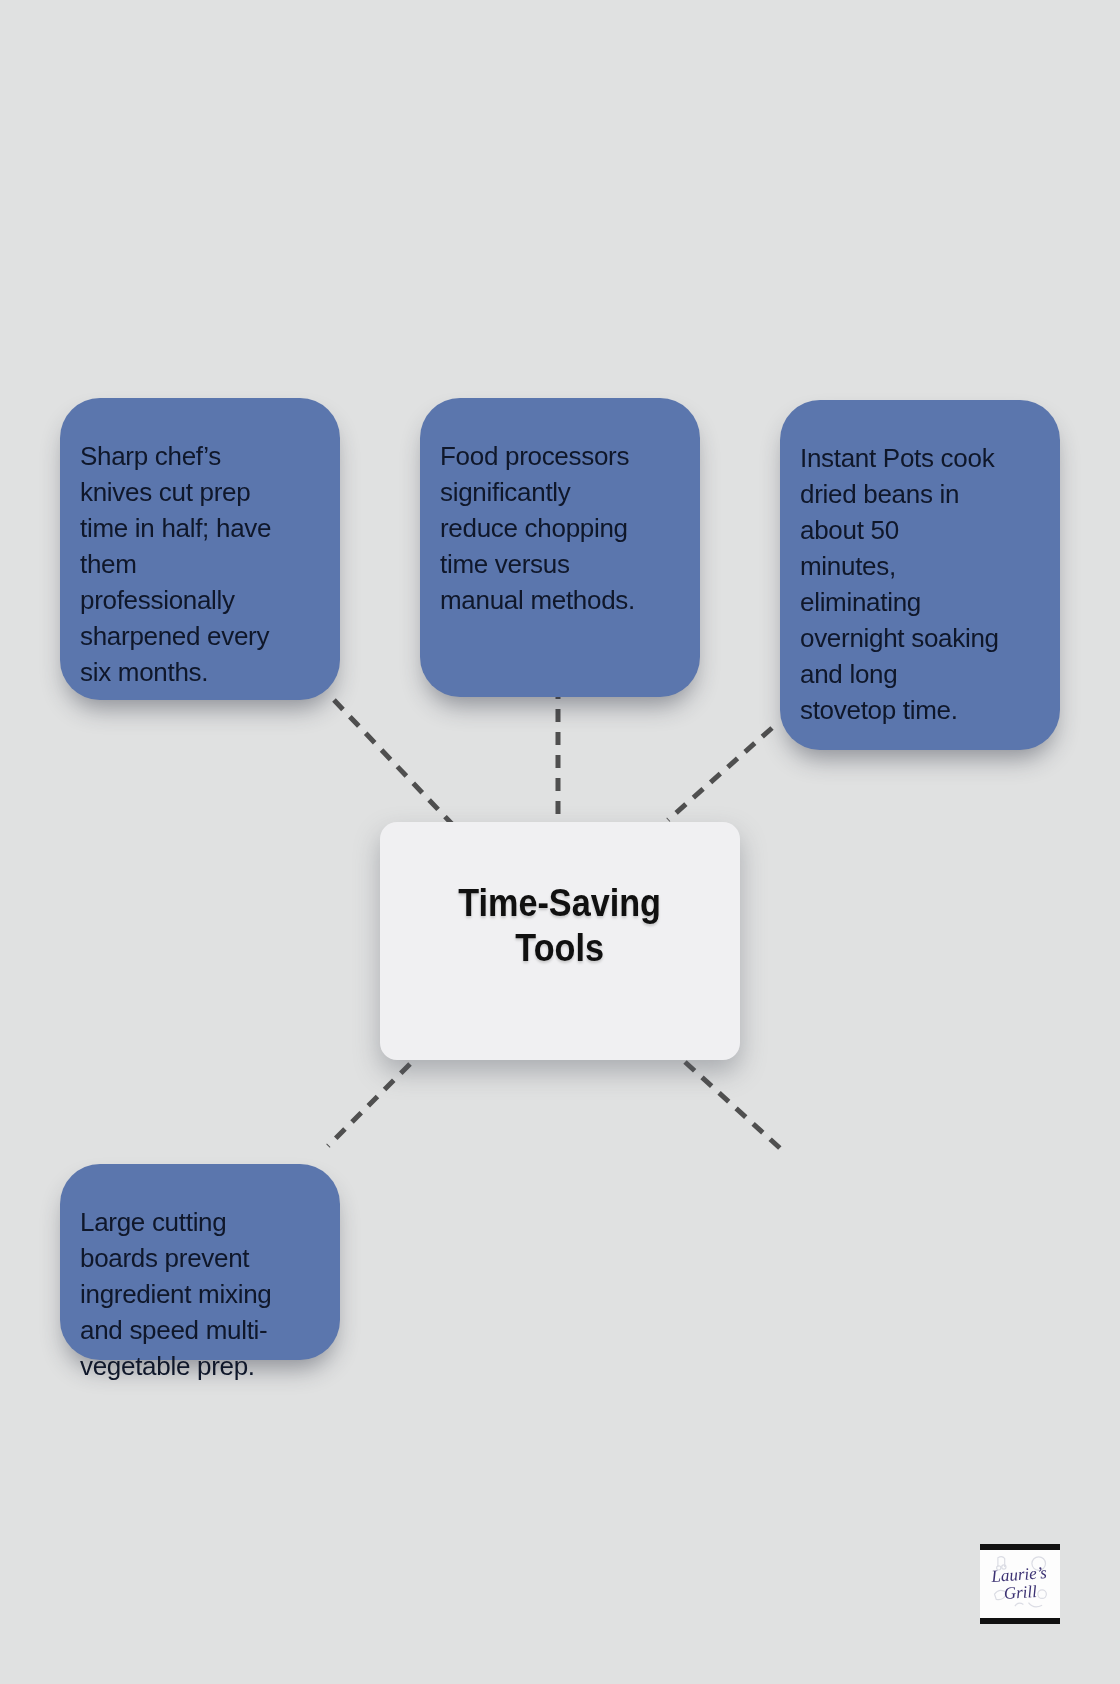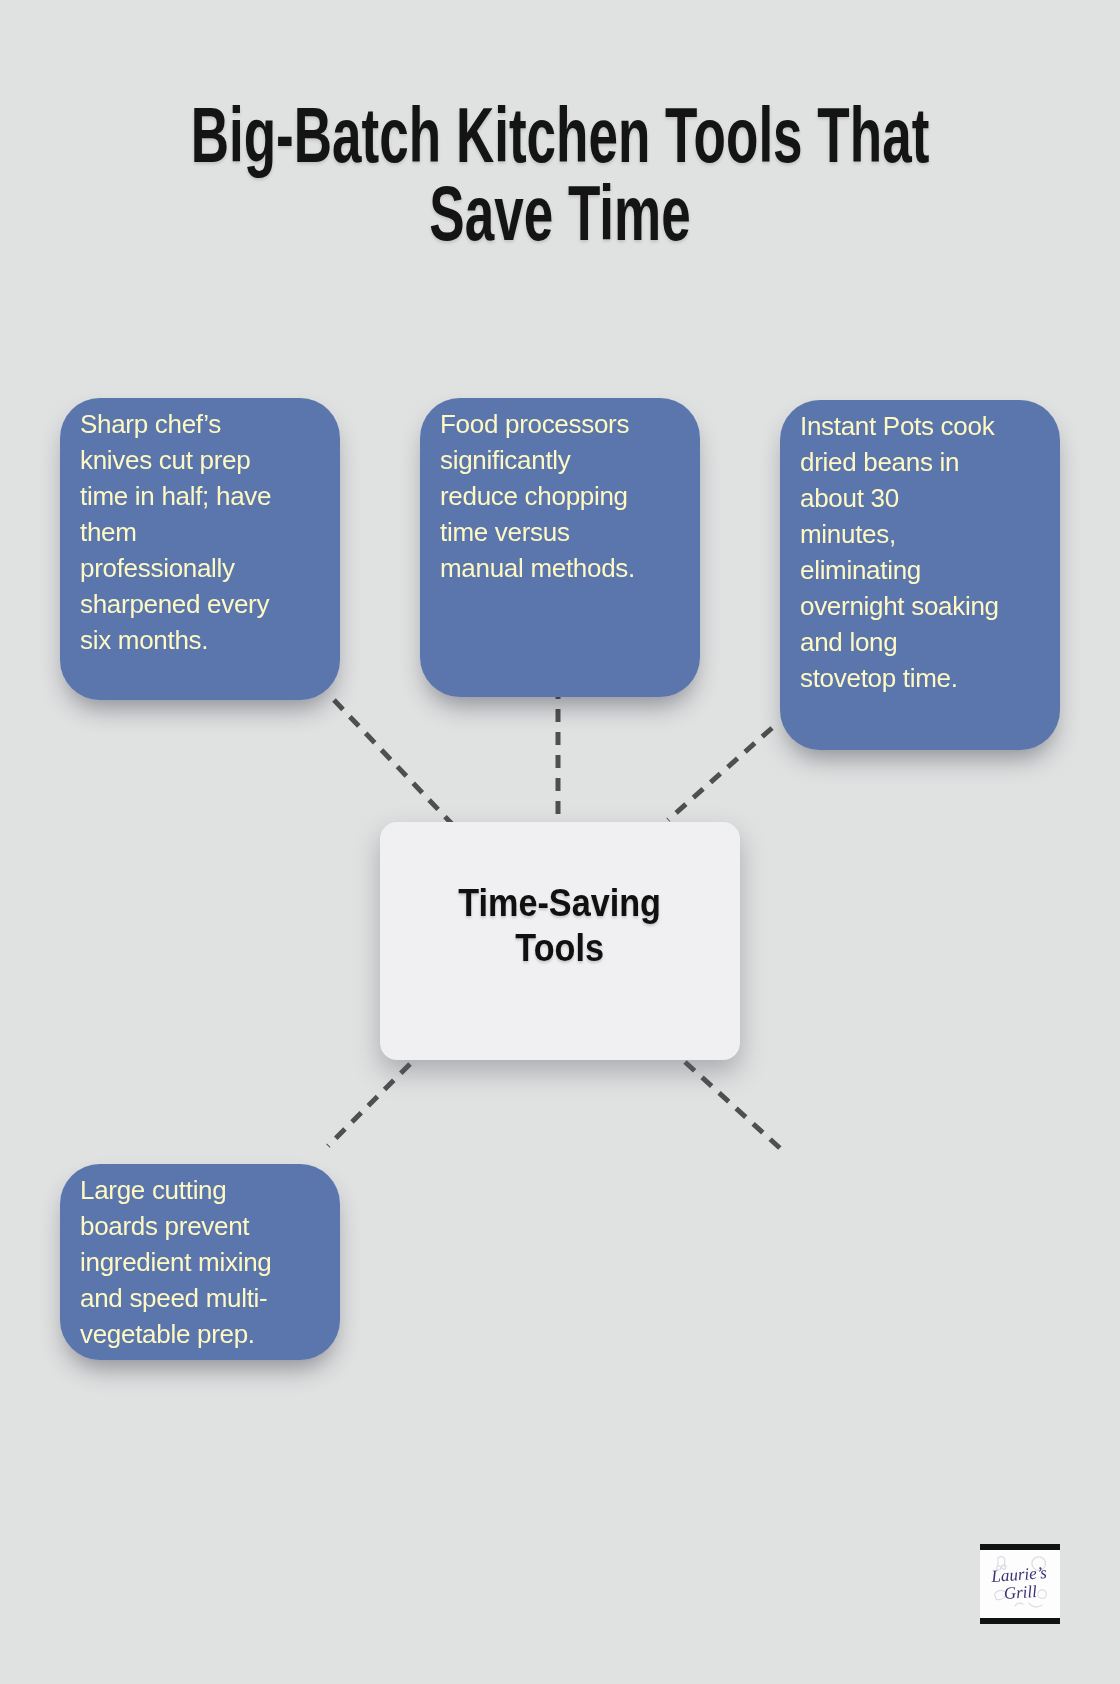--- a/index.html
+++ b/index.html
@@ -44,25 +44,25 @@
   .topic {
     position: absolute;
     width: 280px;
     background: #5b76ad;
     border-radius: 40px;
     box-shadow: 0 14px 24px -6px rgba(40,45,60,0.45);
     box-sizing: border-box;
   }
   .topic-text {
     margin: 0;
-    padding: 8px 20px;
+    padding: 40px 20px;
     font-size: 26px;
     line-height: 36px;
     letter-spacing: -0.3px;
-    color: #fef9c3;
+    color: #0f172a;
     white-space: pre-line;
   }
   .box-tl { left: 60px;  top: 398px;  height: 302px; }
   .box-tm { left: 420px; top: 398px;  height: 299px; }
   .box-tr { left: 780px; top: 400px;  height: 350px; }
   .box-bl { left: 60px;  top: 1164px; height: 196px; }
   .box-br { left: 780px; top: 1130px; height: 313px; }
 
   
   .center-node {
@@ -123,24 +123,20 @@
     transform: rotate(-4deg);
   }
   .logo-line1 { font-size: 17px; line-height: 18px; }
   .logo-line2 { font-size: 17px; line-height: 18px; }
 </style>
 </head>
 <body>
 
 <div class="canvas">
 
-  <div class="title">
-    <div class="title-line">Big-Batch Kitchen Tools That</div>
-    <div class="title-line">Save Time</div>
-  </div>
 
   <svg class="connectors" width="1120" height="1684" viewBox="0 0 1120 1684" aria-hidden="true">
     <line class="connector" x1="334" y1="700" x2="452" y2="824"></line>
     <line class="connector" x1="558" y1="640" x2="558" y2="820"></line>
     <line class="connector" x1="772" y1="728" x2="668" y2="820"></line>
     <line class="connector" x1="410" y1="1064" x2="328" y2="1146"></line>
     <line class="connector" x1="685" y1="1062" x2="782" y2="1150"></line>
   </svg>
 
   <div class="topic box-tl">
@@ -157,21 +153,21 @@
     <p class="topic-text">Food processors
 significantly
 reduce chopping
 time versus
 manual methods.</p>
   </div>
 
   <div class="topic box-tr">
     <p class="topic-text">Instant Pots cook
 dried beans in
-about 30
+about 50
 minutes,
 eliminating
 overnight soaking
 and long
 stovetop time.</p>
   </div>
 
   <div class="topic box-bl">
     <p class="topic-text">Large cutting
 boards prevent

